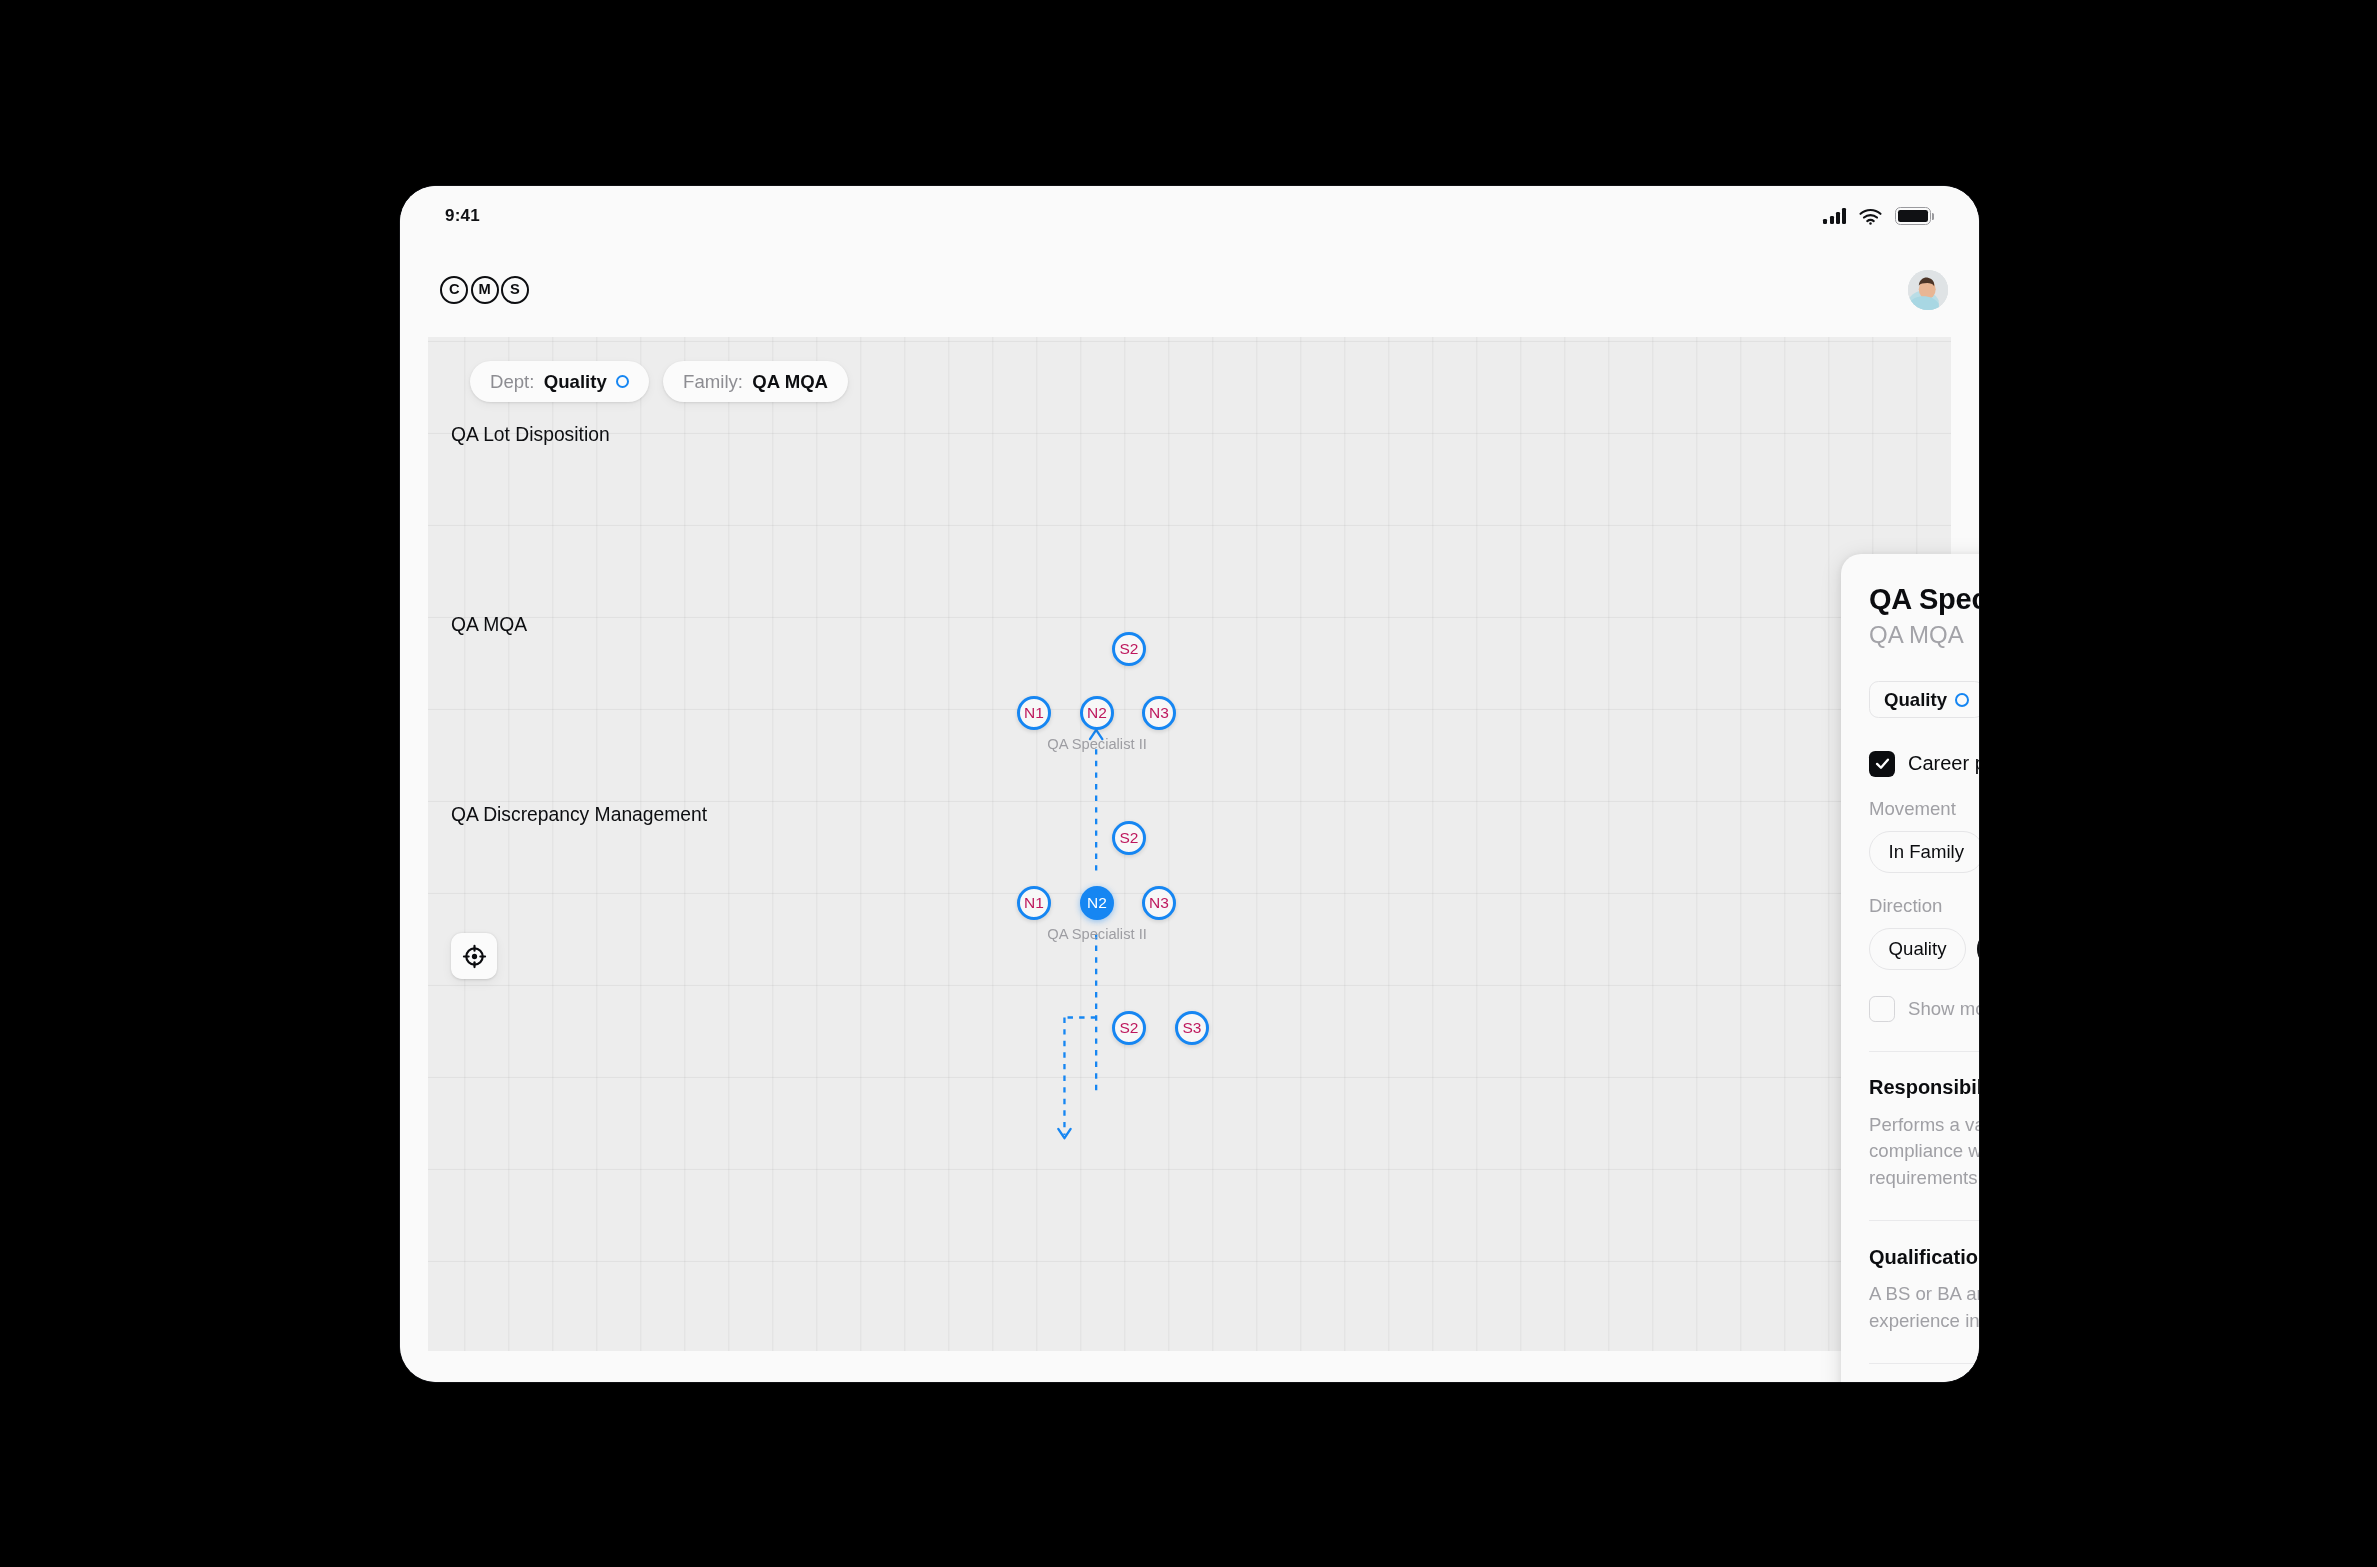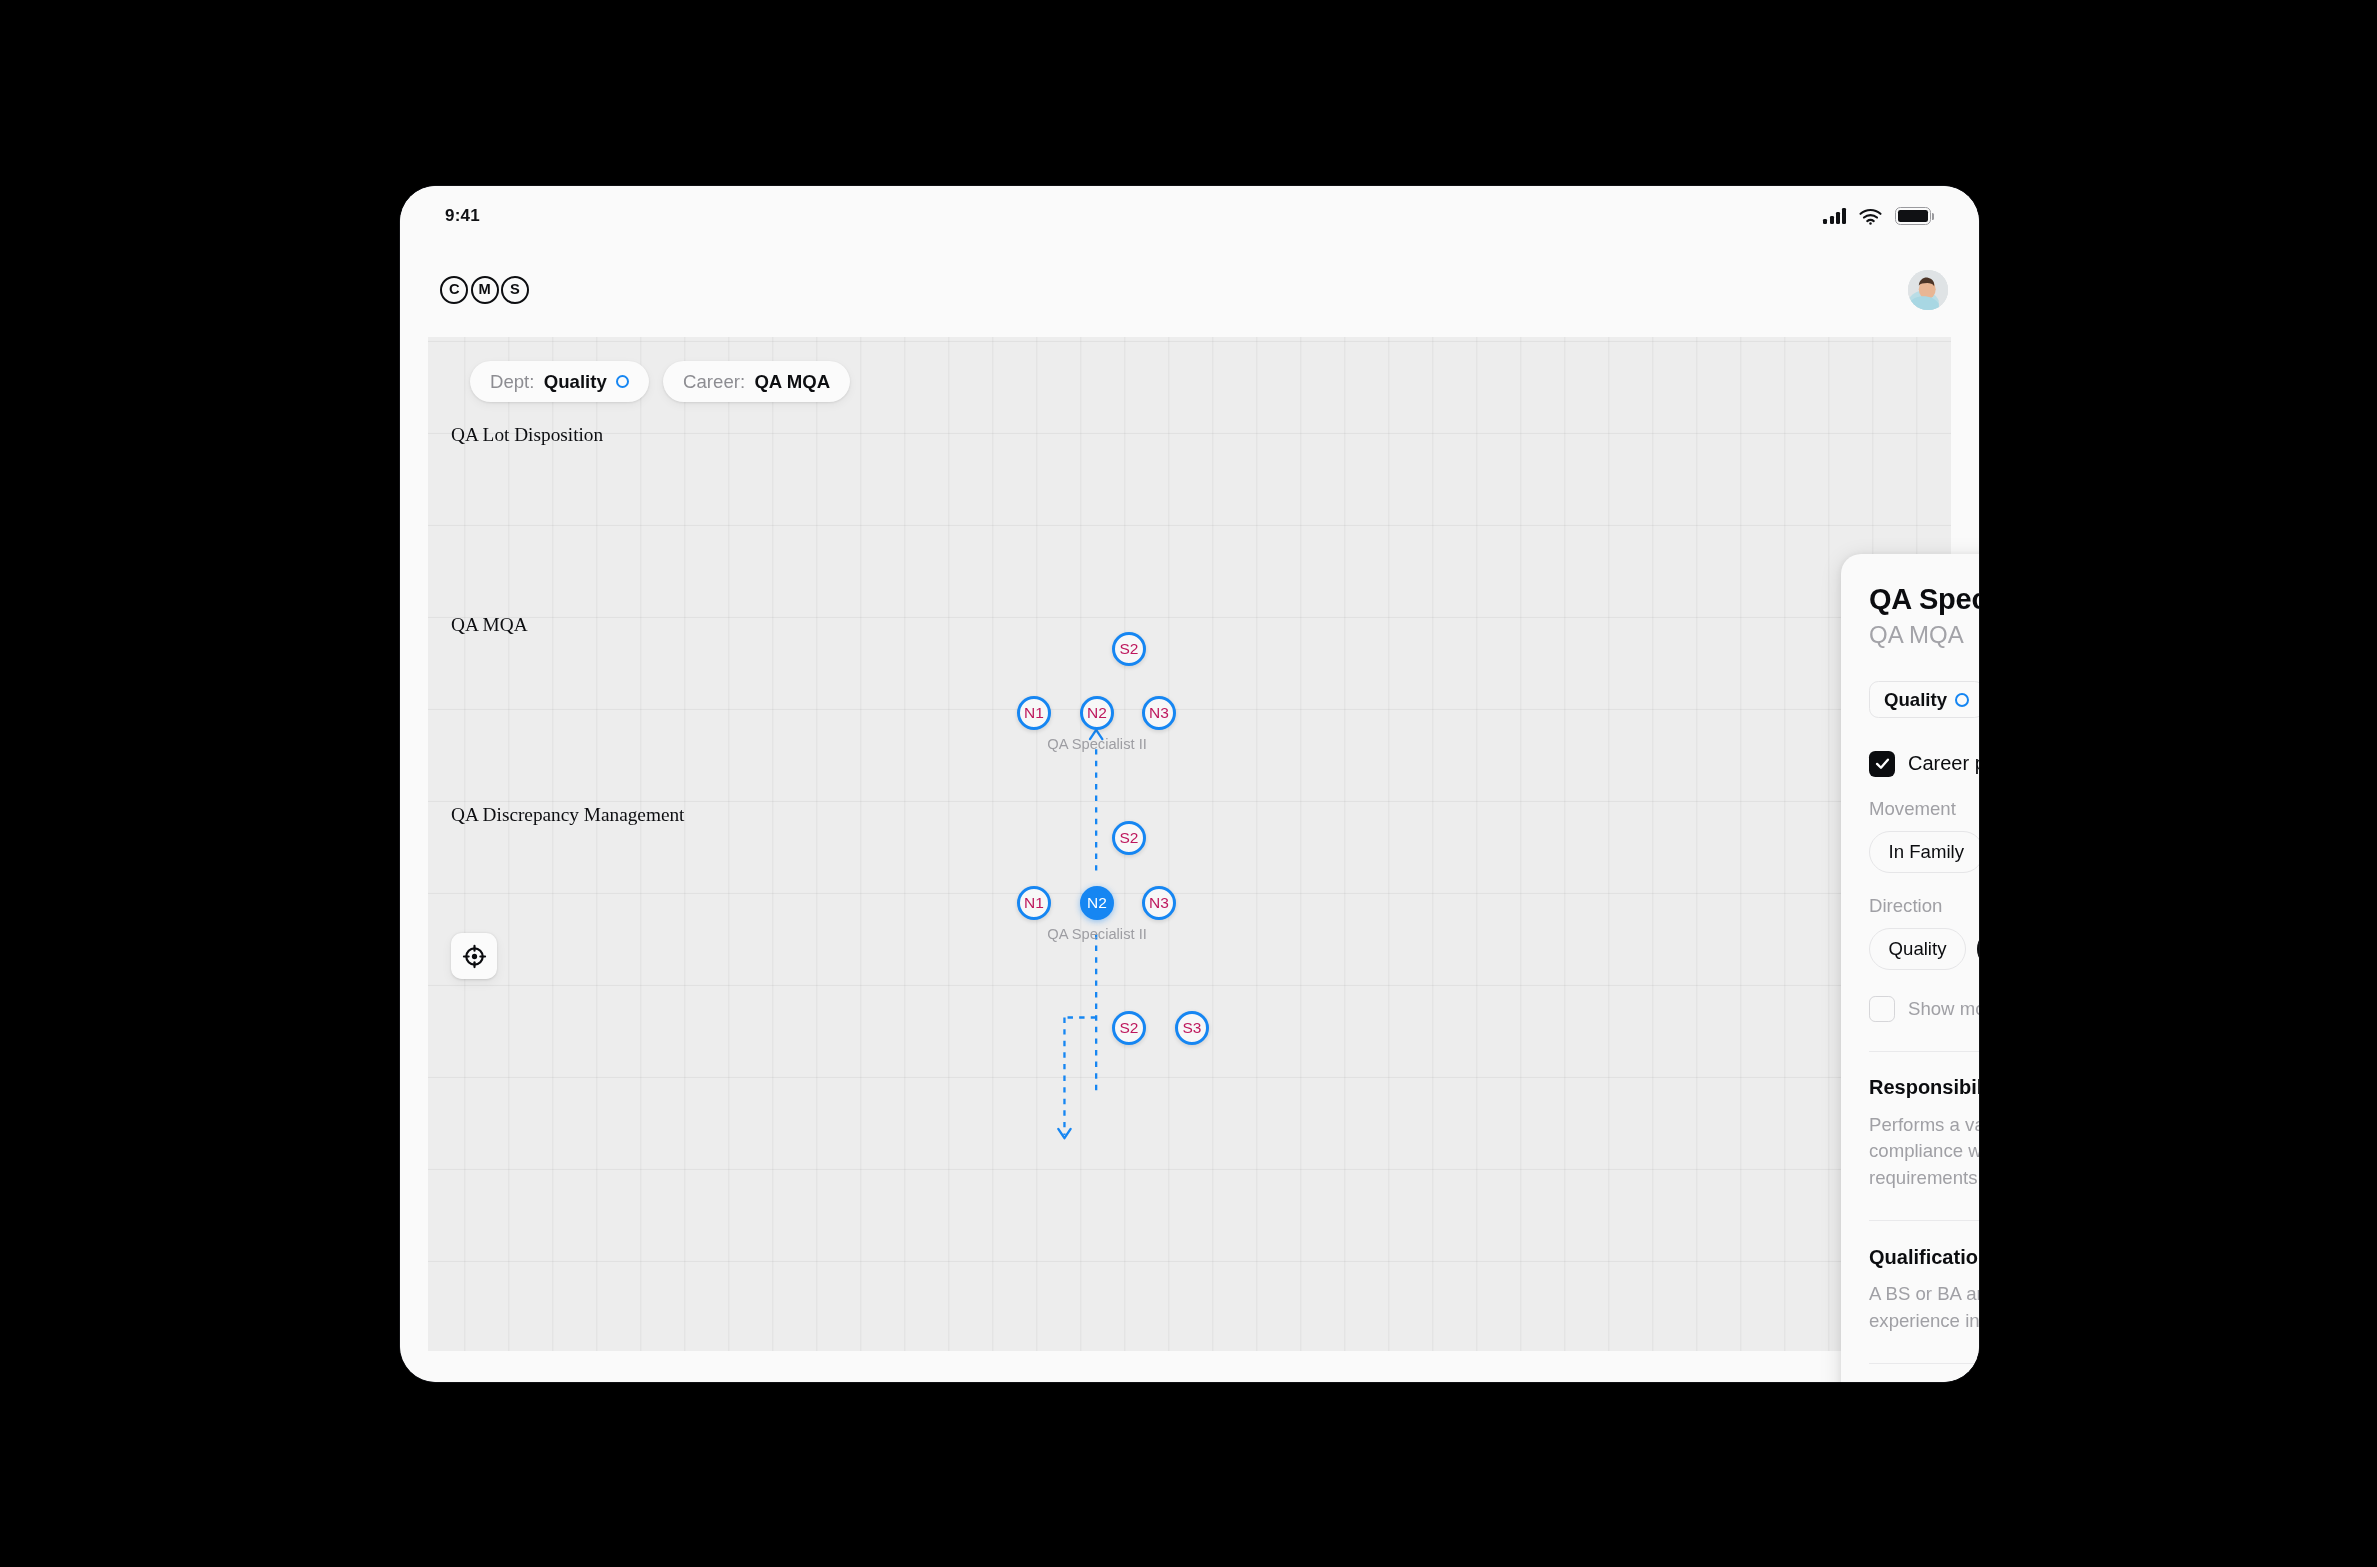--- a/index.html
+++ b/index.html
@@ -101,21 +101,20 @@
   .chip-dot {
     width:13px; height:13px; border-radius:50%;
     border:2.6px solid #1686f2; box-sizing:border-box;
   }
 
   
   .rowlabel {
     position:absolute; left:23px;
     font-size:19.3px; font-weight:500; color:#0d0e11;
     white-space:nowrap;
-    font-family:Liberation Serif, serif;
   }
 
   
   #recenter {
     position:absolute; left:23px; top:596px;
     width:46px; height:46px;
     background:#fbfbfb; border-radius:10.8px;
     display:flex; align-items:center; justify-content:center;
     box-shadow:0 0.8px 2.3px rgba(0,0,0,.12), 0 3.9px 10.8px rgba(0,0,0,.06);
   }
@@ -269,21 +268,21 @@
         <path d="M815 1024 L823 1036 L831 1024" stroke="#1686f2" stroke-width="3" fill="none" stroke-linecap="round" stroke-linejoin="round"></path>
       </svg>
 
       <div id="chips">
         <div class="chip">
           <span class="k">Dept:</span>
           <span class="v">Quality</span>
           <span class="chip-dot"></span>
         </div>
         <div class="chip">
-          <span class="k">Career:</span>
+          <span class="k">Family:</span>
           <span class="v">QA MQA</span>
         </div>
       </div>
 
       <div class="rowlabel" style="top:87px">QA Lot Disposition</div>
       <div class="rowlabel" style="top:277px">QA MQA</div>
       <div class="rowlabel" style="top:467px">QA Discrepancy Management</div>
 
       <div id="recenter">
         <svg width="25" height="25" viewBox="0 0 32 32">

